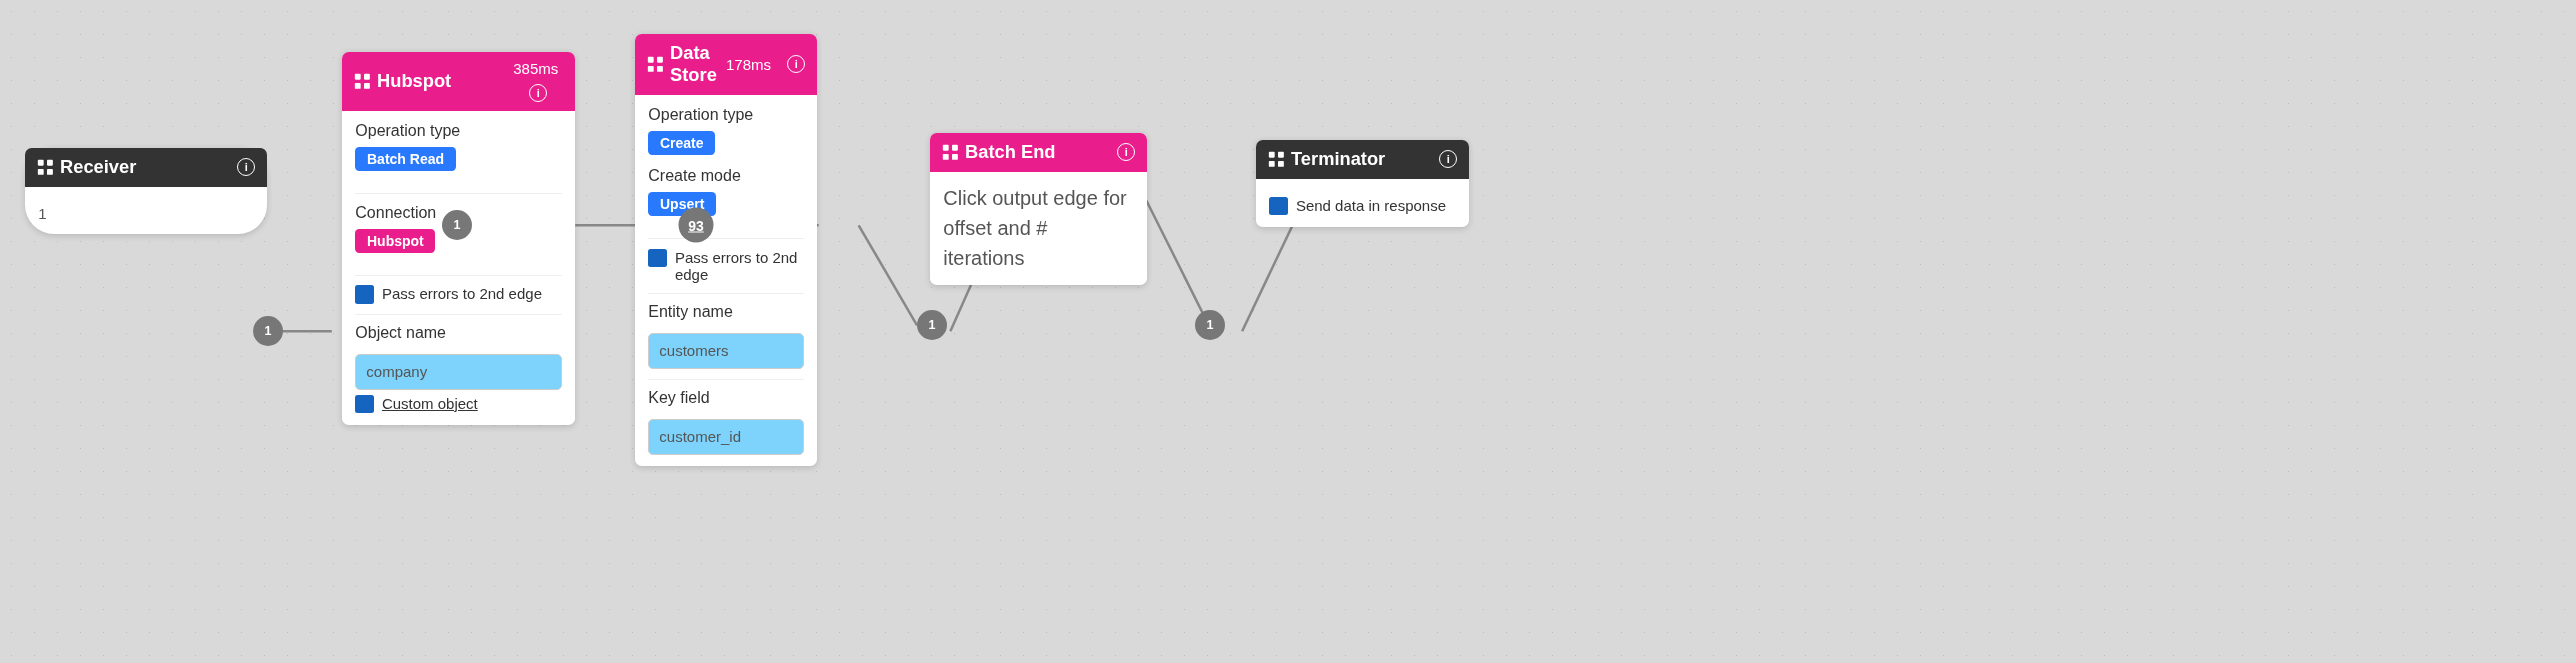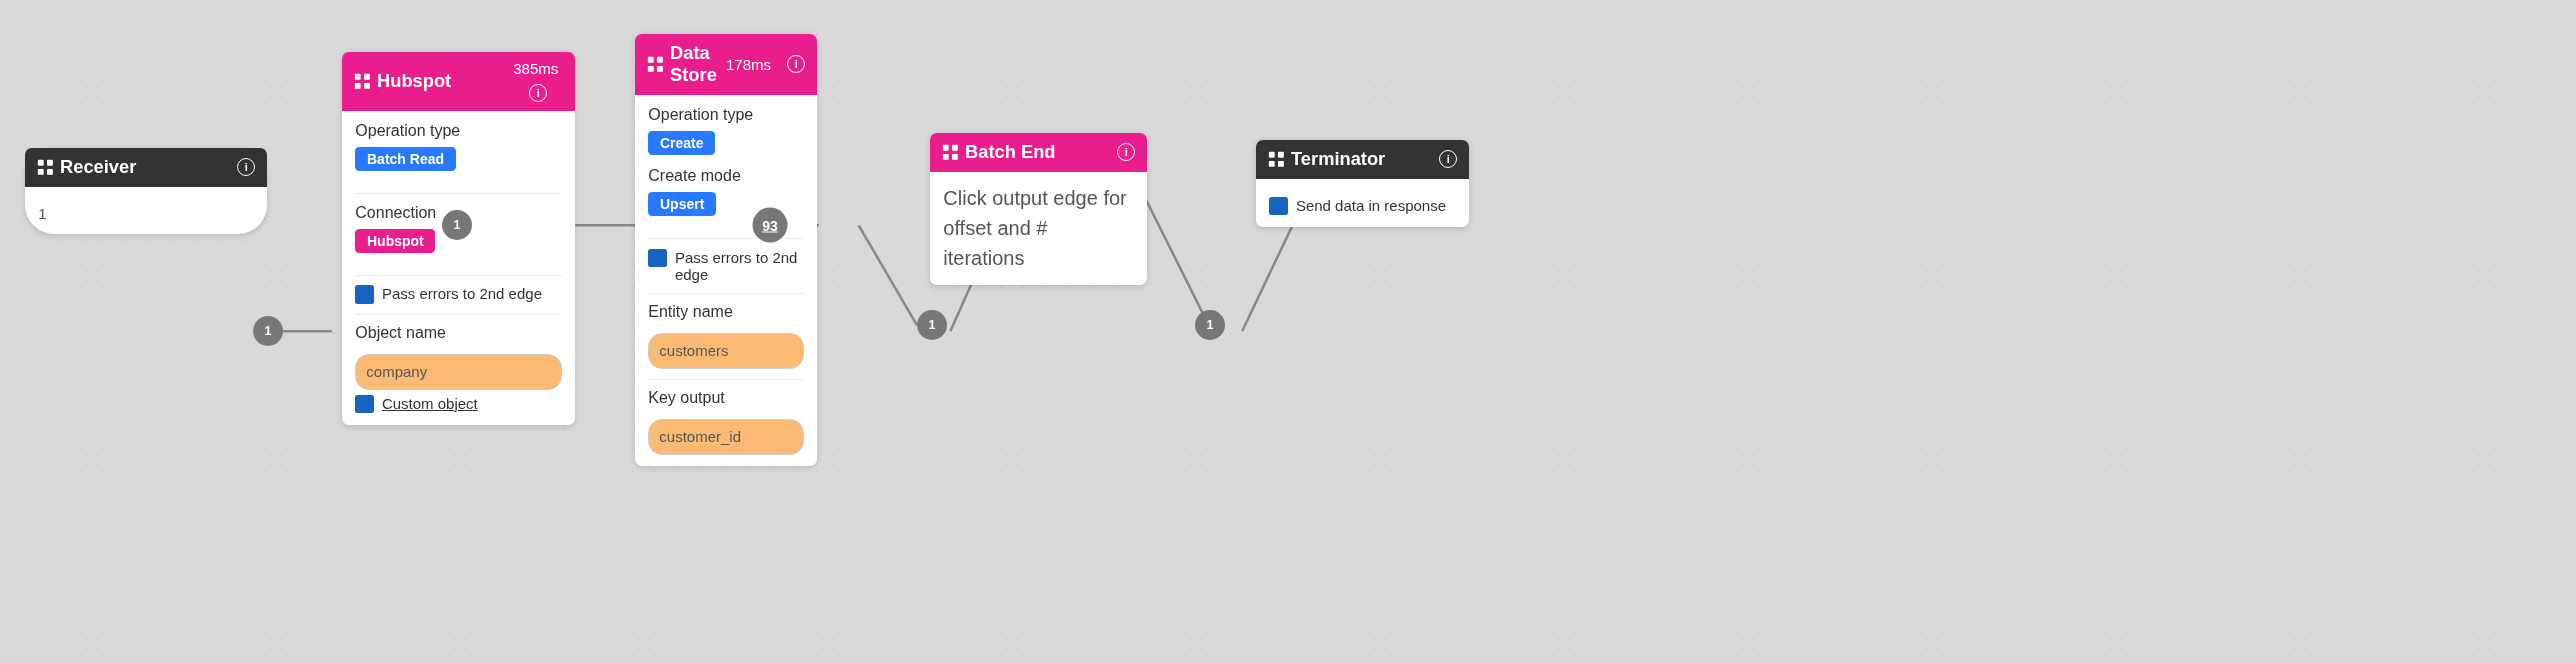--- a/index.html
+++ b/index.html
@@ -130,24 +130,24 @@
       height: 18.3px;
       background: #1565c0;
       border-radius: 2.5px;
       flex-shrink: 0;
     }
 
     .text-input {
       width: 100%;
       padding: 8.3px 10px;
       border: 0.8px solid #ccc;
-      border-radius: 14px;
+      border-radius: 5px;
       font-size: 15px;
       color: #555;
-      background: #fdba74;
+      background: #7dd3fc;
       margin-top: 5px;
     }
 
     
     .dot {
       position: absolute;
       width: 30px;
       height: 30px;
       background: #777;
       border-radius: 50%;
@@ -327,21 +327,21 @@
         <span>Pass errors to 2nd edge</span>
       </div>
 
       <div class="divider"></div>
 
       <div class="field-label">Entity name</div>
       <input class="text-input" type="text" value="customers" readonly="" style="">
 
       <div class="divider"></div>
 
-      <div class="field-label">Key output</div>
+      <div class="field-label">Key field</div>
       <input class="text-input" type="text" value="customer_id" readonly="" style="">
     </div>
   </div>
 
   <div class="node batchend-node">
     <div class="node-header pink">
       <div class="node-header-left">
         <svg class="grid-icon" viewBox="0 0 20 20" fill="white">
           <rect x="1" y="1" width="7" height="7" rx="1"></rect>
           <rect x="12" y="1" width="7" height="7" rx="1"></rect>
@@ -383,21 +383,21 @@
   </div>
 
   <div class="dot" style="left: 268px; top: 331px;">
     <span>1</span>
   </div>
 
   <div class="dot" style="left: 457px; top: 225px;">
     <span>1</span>
   </div>
 
-  <div class="dot large" style="left: 770px; top: 225px; text-decoration: underline;">
+  <div class="dot large" style="left: 696px; top: 225px; text-decoration: underline;">
     <span>93</span>
   </div>
 
   <div class="dot" style="left: 932px; top: 325px;">
     <span>1</span>
   </div>
 
   <div class="dot" style="left: 1210px; top: 325px;">
     <span>1</span>
   </div>

